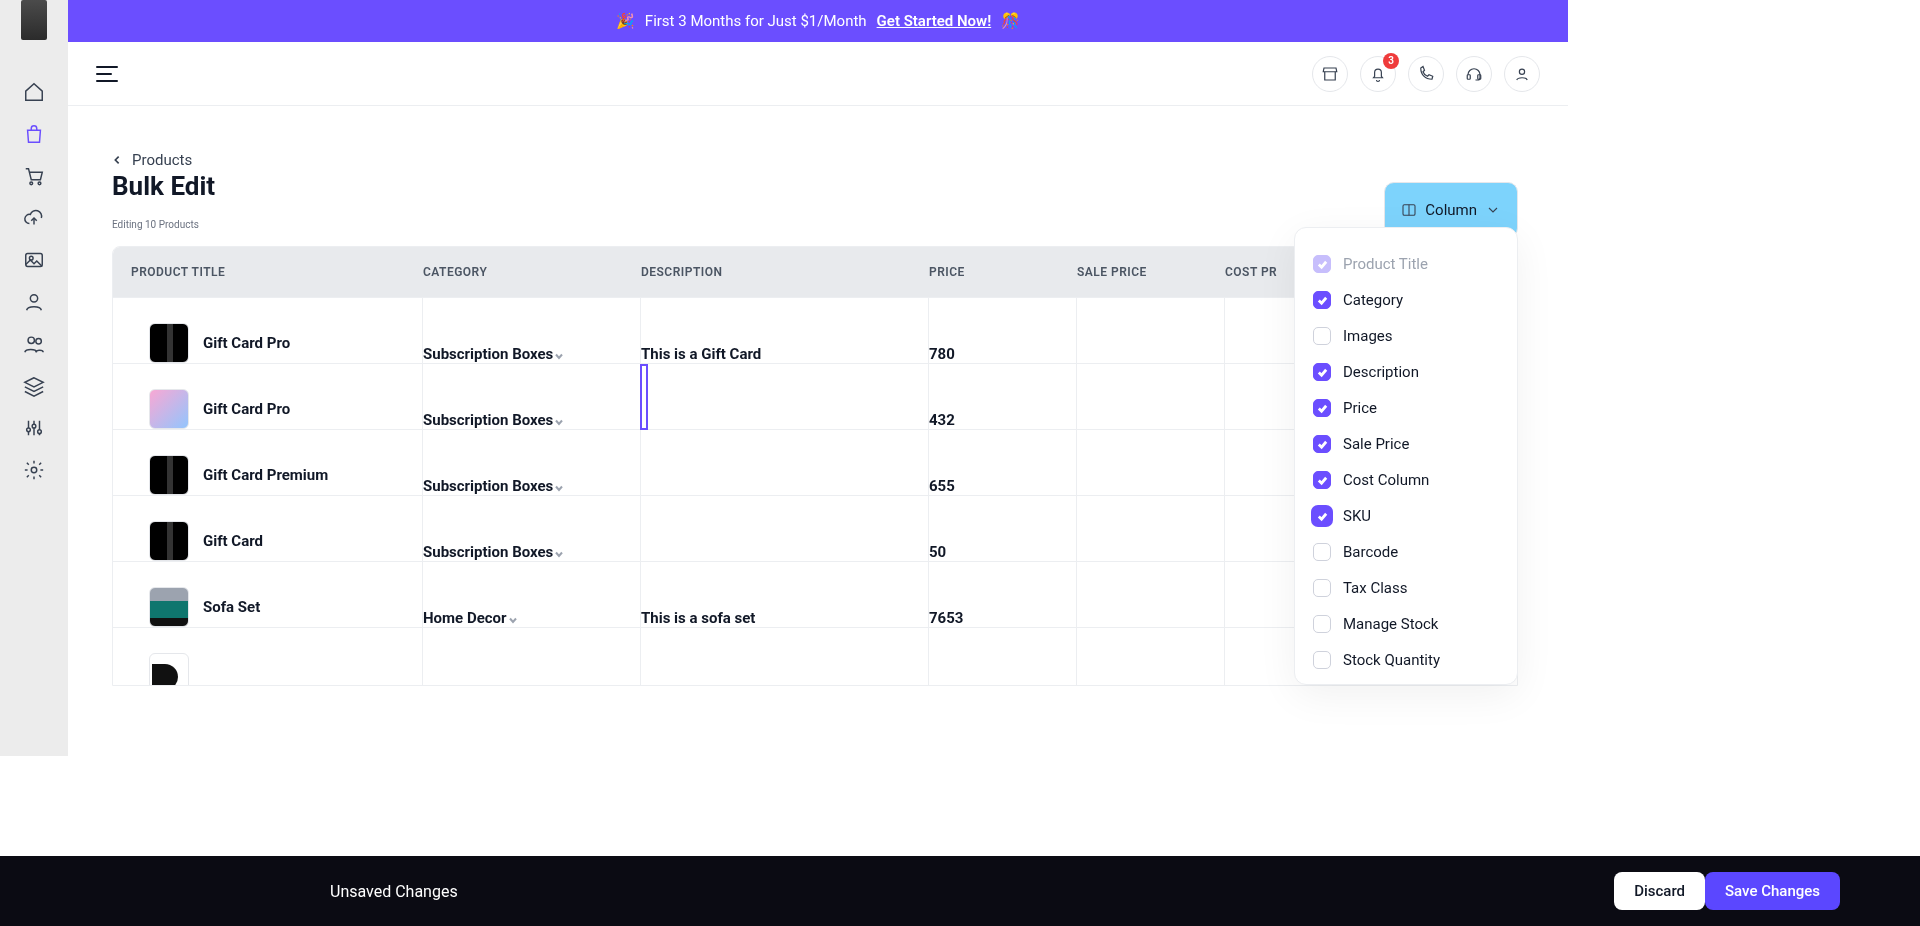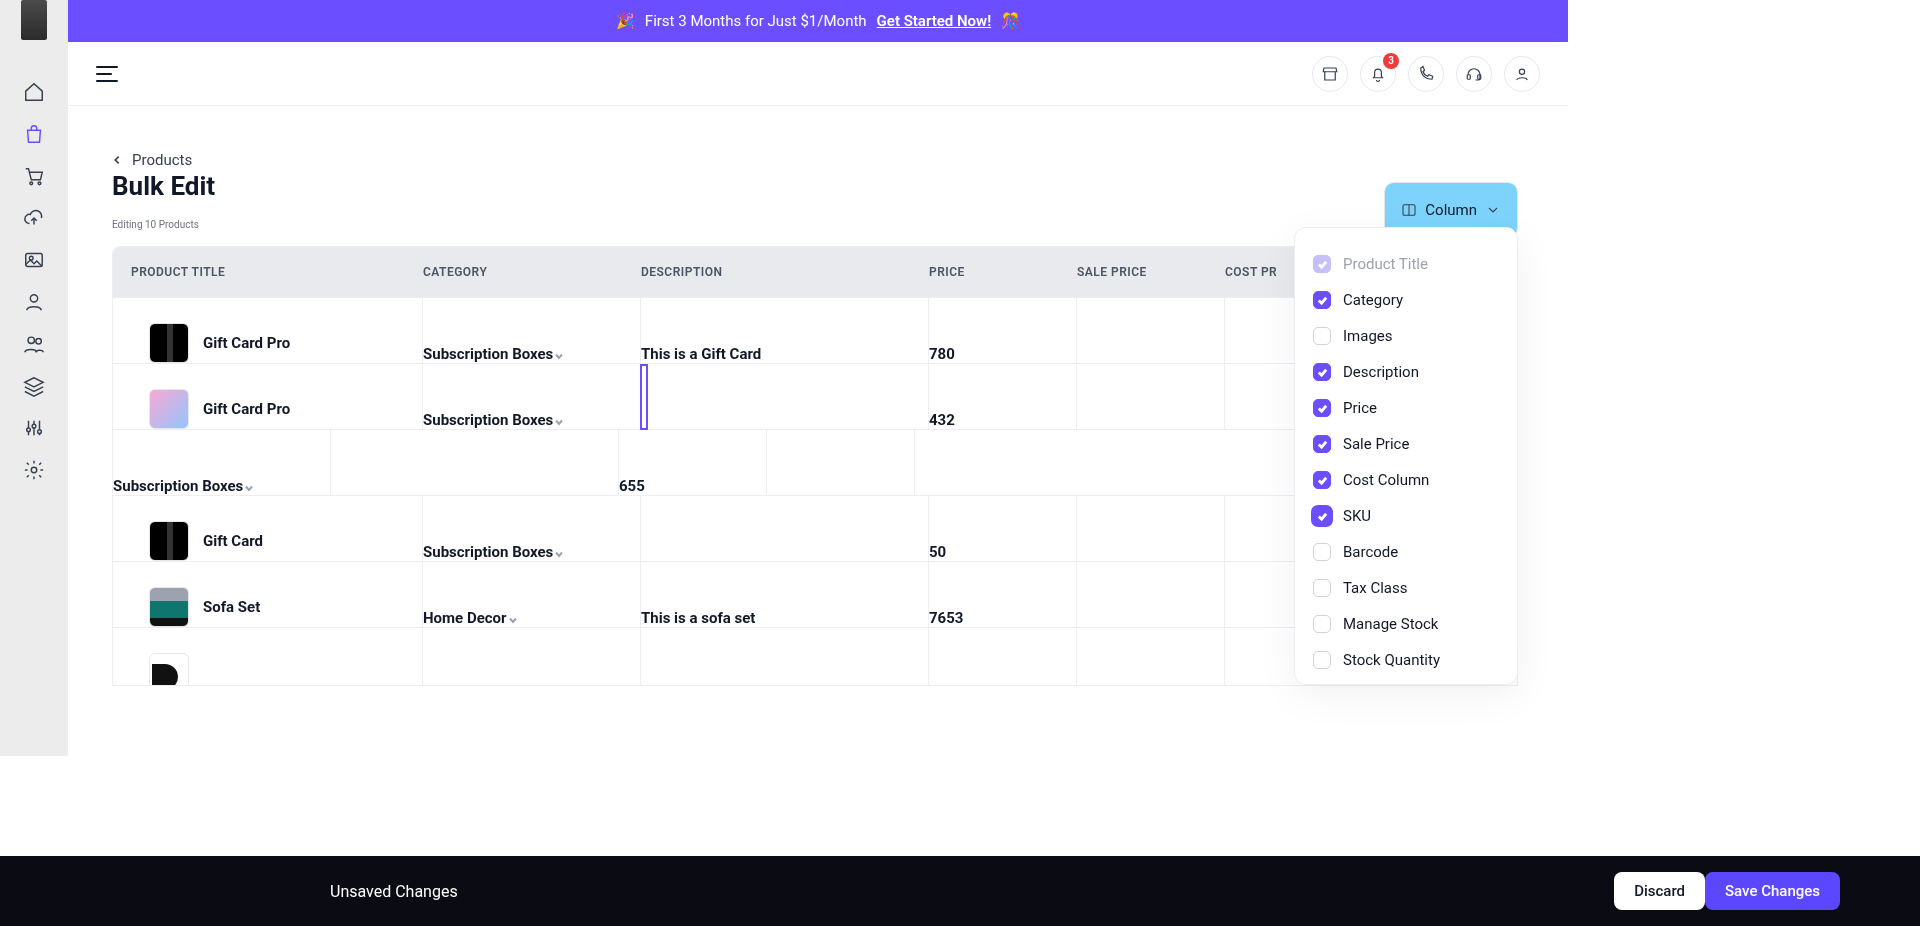--- a/index.html
+++ b/index.html
@@ -282,20 +282,26 @@
             <span></span>
           </div>
         </div>
         <div class="col-price border-r">
           <span>432</span>
         </div>
         <div class="col-sale border-r"></div>
         <div class="col-cost"></div>
       </div>
       <div class="trow">
+        <div class="col-title border-r">
+          <div class="pcell">
+            <div class="thumb c1"></div>
+            <span>Gift Card Premium</span>
+          </div>
+        </div>
         <div class="col-cat border-r">
           <div class="cat-cell">
             <span>Subscription Boxes</span>
             <span class="chev"><svg viewBox="0 0 12 12">
                 <path d="M3 4.5 6 8l3-3.5"></path>
               </svg></span>
           </div>
         </div>
         <div class="col-desc border-r">
           <div class="desc-cell"><span></span></div>

